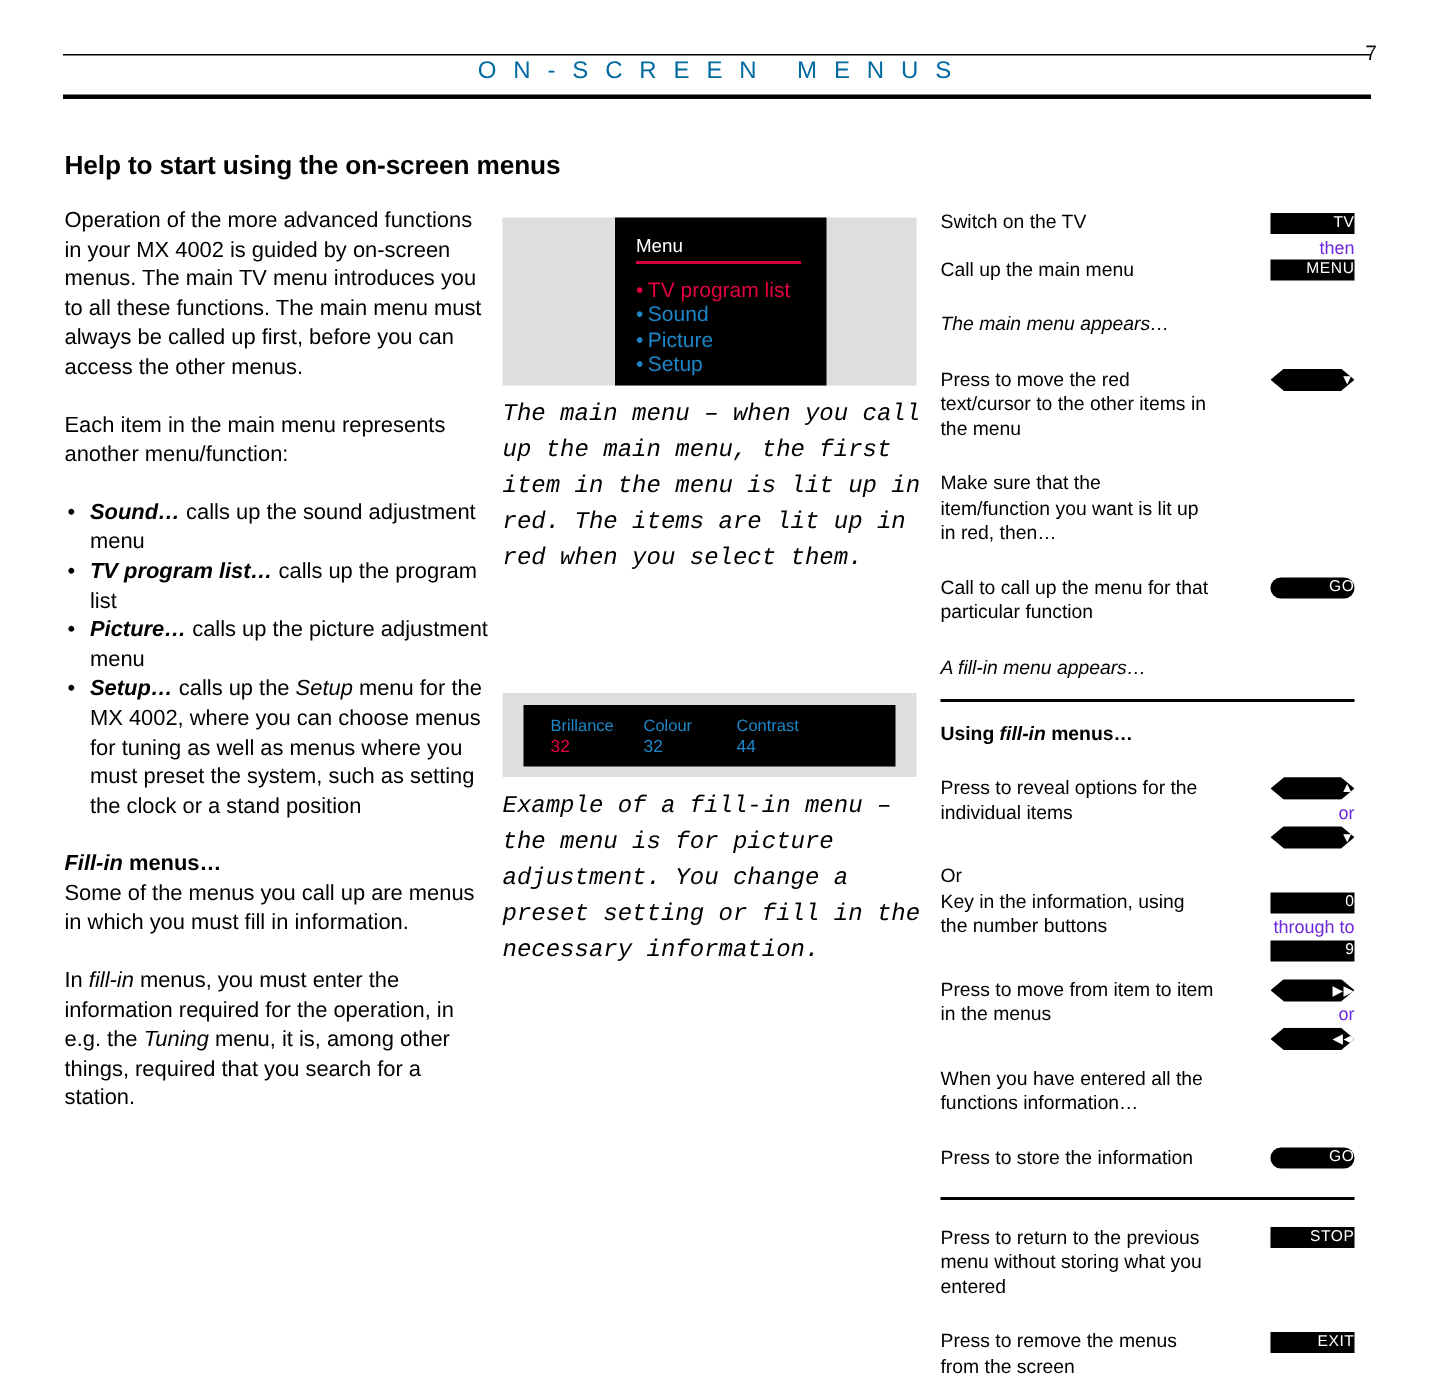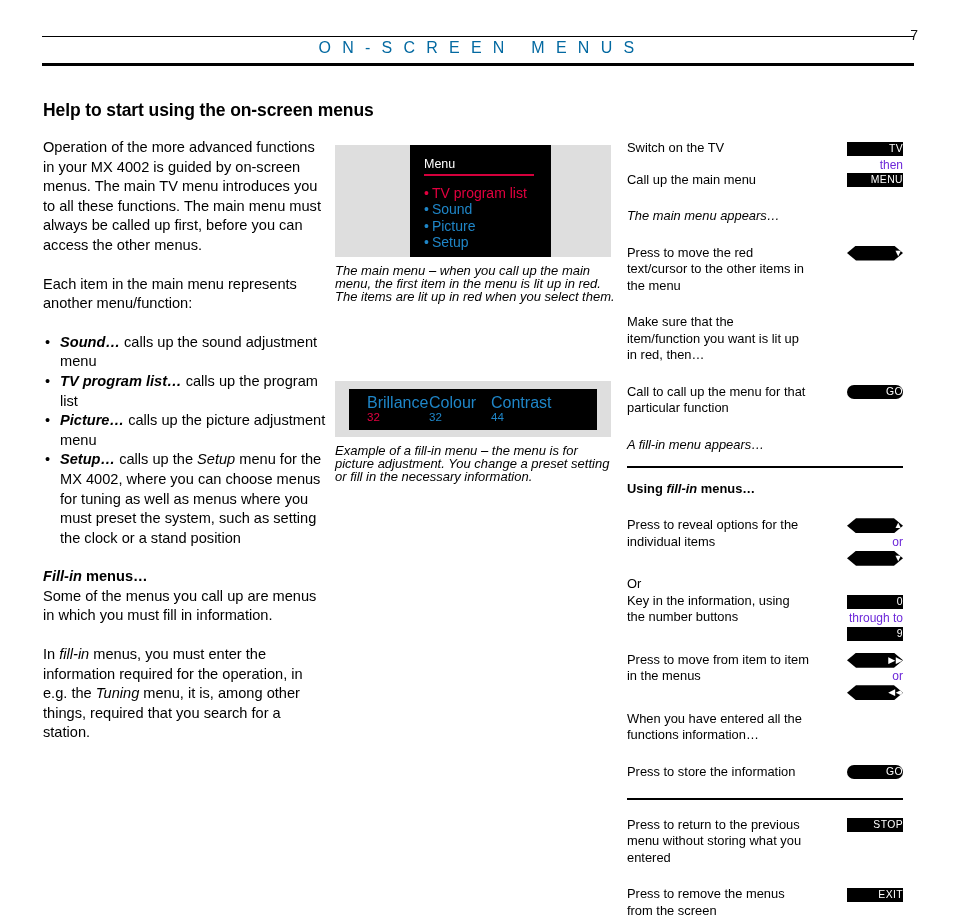--- a/index.html
+++ b/index.html
@@ -117,40 +117,41 @@
     font-size: 14px;
     line-height: 16.5px;
     white-space: nowrap;
   }
   .tv-item .dot { margin-right: 3px; }
   .c-red { color: #e2003f; }
   .c-blue { color: #1f86c8; }
 
   .caption {
     font-style: italic;
-    font-size: 13px;
-    line-height: 13px;
+    font-size: 16px;
+    line-height: 24px;
     margin-top: 7px;
     width: 280px;
+    font-family: Liberation Mono, monospace;
   }
 
   .shot-frame.frame-b {
     margin-top: 0;
     height: 56px;
     position: relative;
     padding: 0;
   }
   .tv-screen-fill {
     left: 14px; top: 8px; width: 248px; height: 41px;
     padding: 7px 0 0 18px;
   }
   .fill-row { display: flex; }
   .fill-cell { width: 62px; }
   .fill-label {
-    font-size: 16px; line-height: 14px; color: #1f86c8;
+    font-size: 11px; line-height: 14px; color: #1f86c8;
   }
   .fill-val {
     font-size: 11.6px; line-height: 14px;
   }
 
   
   .col-right {
     position: absolute;
     left: 627px; top: 140px; width: 276px;
     font-size: 12.9px;

